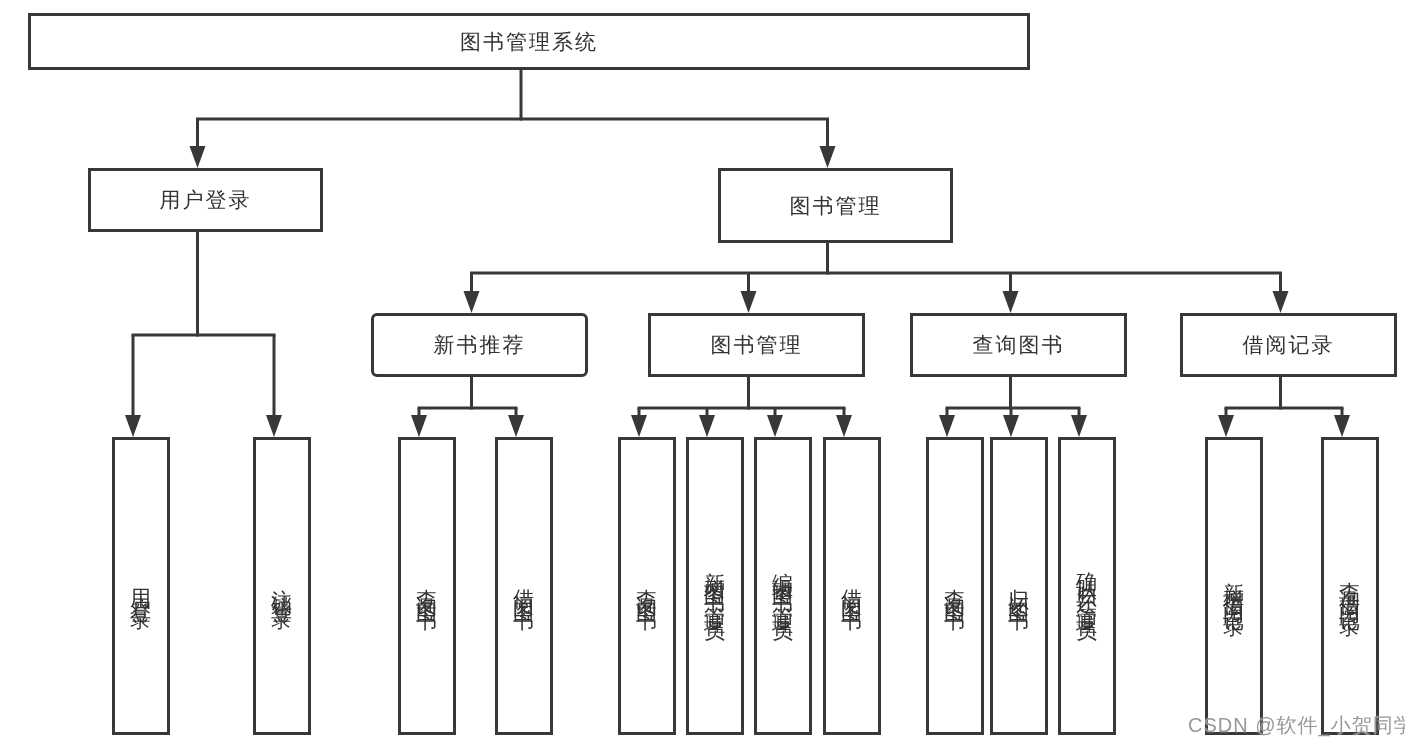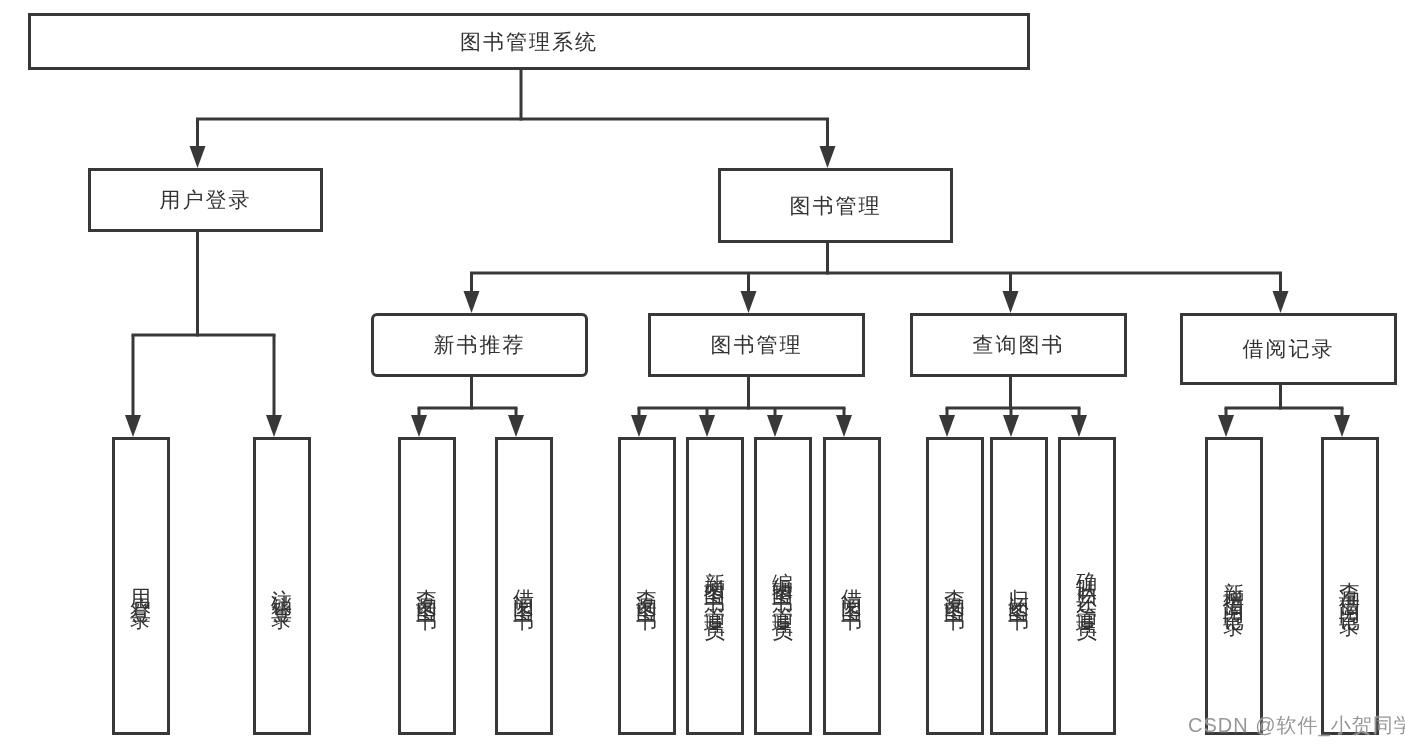--- a/index.html
+++ b/index.html
@@ -94,21 +94,21 @@
       </div>
       <div class="box h" style="left: 363px; top: 313px; width: 217px; height: 64px; border-radius: 6px;">
         <span>新书推荐</span>
       </div>
       <div class="box h" style="left: 640px; top: 313px; width: 217px; height: 64px;">
         <span>图书管理</span>
       </div>
       <div class="box h" style="left: 902px; top: 313px; width: 217px; height: 64px;">
         <span>查询图书</span>
       </div>
-      <div class="box h" style="left: 1172px; top: 313px; width: 217px; height: 72px;">
+      <div class="box h" style="left: 1172px; top: 313px; width: 217px; height: 64px;">
         <span>借阅记录</span>
       </div>
       <div class="box v" style="left: 104px; top: 437px; width: 58px; height: 298px;">
         <span>用户登录</span>
       </div>
       <div class="box v" style="left: 245px; top: 437px; width: 58px; height: 298px;">
         <span>注销登录</span>
       </div>
       <div class="box v" style="left: 390px; top: 437px; width: 58px; height: 298px;">
         <span>查询图书</span>

